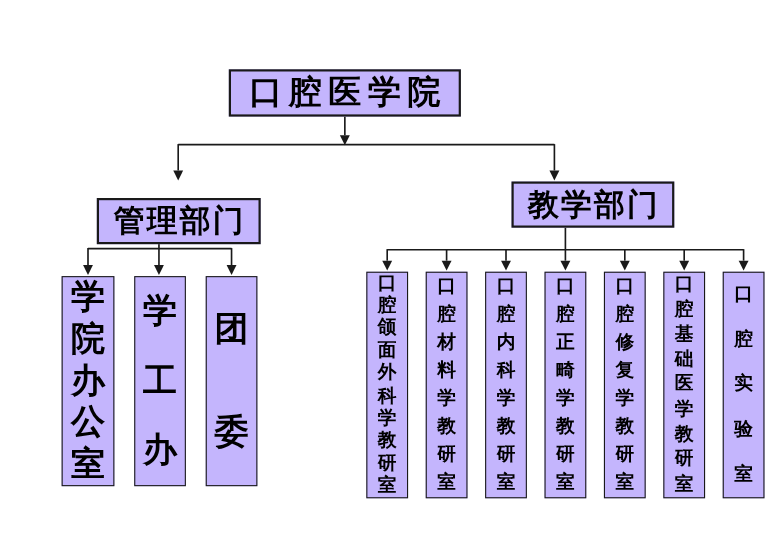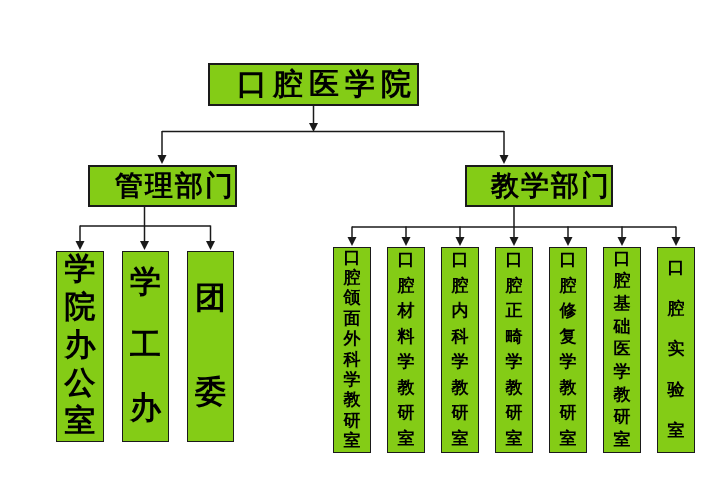--- a/index.html
+++ b/index.html
@@ -7,26 +7,25 @@
     position:relative;
     width:704px;height:485px;
     background:#ffffff;
     font-family:"DejaVu Sans","Liberation Sans",sans-serif;
     color:#000;
     overflow:hidden;
   }
   .connectors{position:absolute;left:0;top:0;width:704px;height:485px;}
   .box{
     position:absolute;
-    background:#84cc16;
+    background:#c4b5fd;
     border:2px solid #1a1a1a;
     box-sizing:border-box;
-    display:flex;align-items:center;justify-content:flex-end;
+    display:flex;align-items:center;justify-content:center;
     font-weight:bold;
-    font-family:Liberation Mono, monospace;
   }
   .root-box{font-size:30px;letter-spacing:6px;text-indent:6px;border-width:2px;}
   .branch-box{font-size:28px;letter-spacing:2px;text-indent:2px;}
   .vbox{border-width:1.5px;}
   .vlabel{
     display:flex;flex-direction:column;
     justify-content:space-around;align-items:center;
     height:100%;width:100%;
     font-weight:bold;line-height:1;
   }
@@ -78,21 +77,21 @@
       <polygon class="arrow" points="617.5,237 626.5,237 622,246"></polygon>
       <line class="line" x1="676" y1="226.5" x2="676" y2="237"></line>
       <polygon class="arrow" points="671.5,237 680.5,237 676,246"></polygon>
     </g>
   </svg>
 
   <div class="box root-box" style="left:208px;top:63px;width:211px;height:43px;">
     <span>口腔医学院</span>
   </div>
 
-  <div class="box branch-box" style="left:88px;top:165px;width:149px;height:42px;">
+  <div class="box branch-box" style="left:88px;top:180px;width:149px;height:42px;">
     <span>管理部门</span>
   </div>
   <div class="box branch-box" style="left:430px;top:165px;width:148px;height:42px;margin-left:35px;">
     <span>教学部门</span>
   </div>
 
   <div class="box vbox" style="left:56px;top:251px;width:48px;height:191px;">
     <div class="vlabel vlabel-lg">
         <span>学</span>
         <span>院</span>

